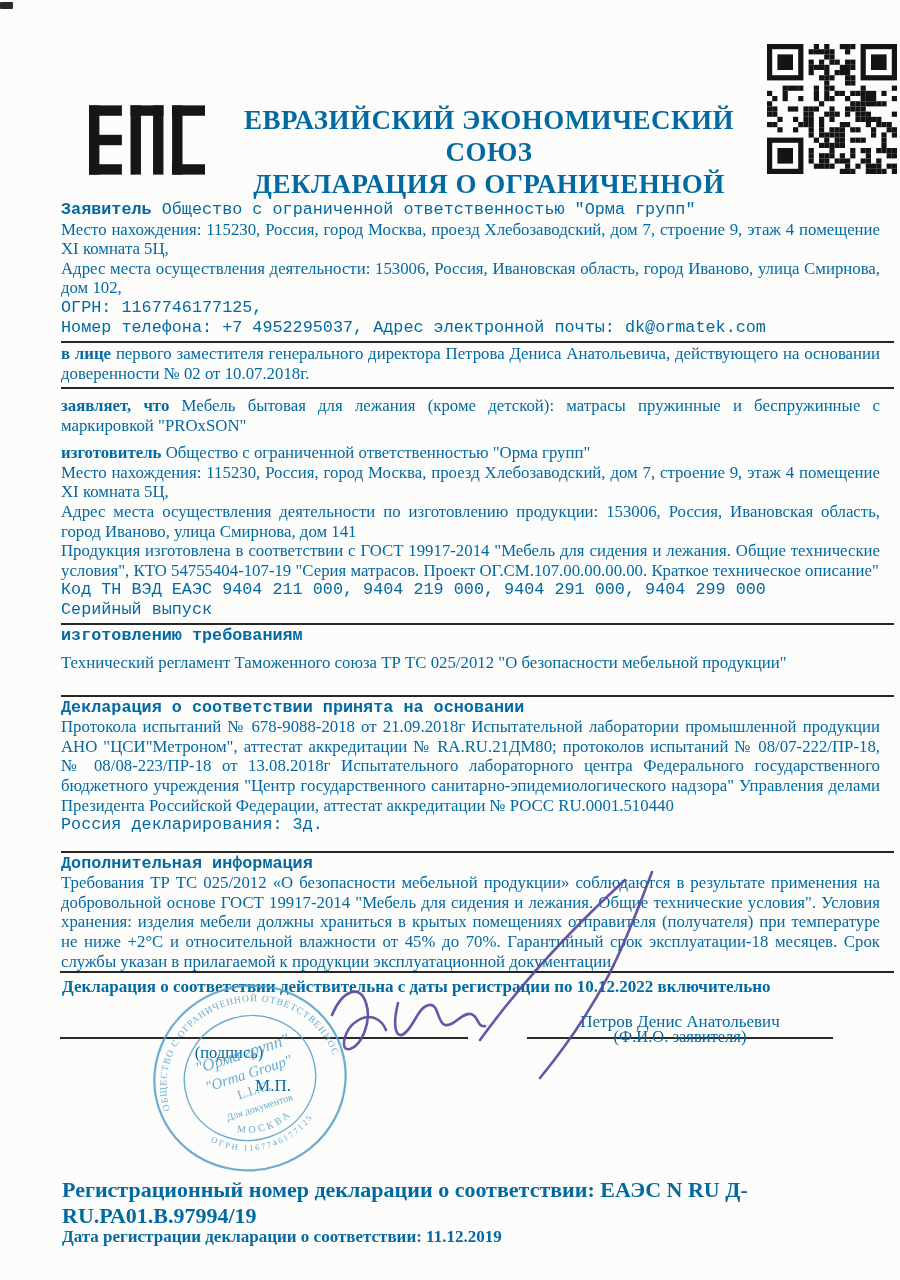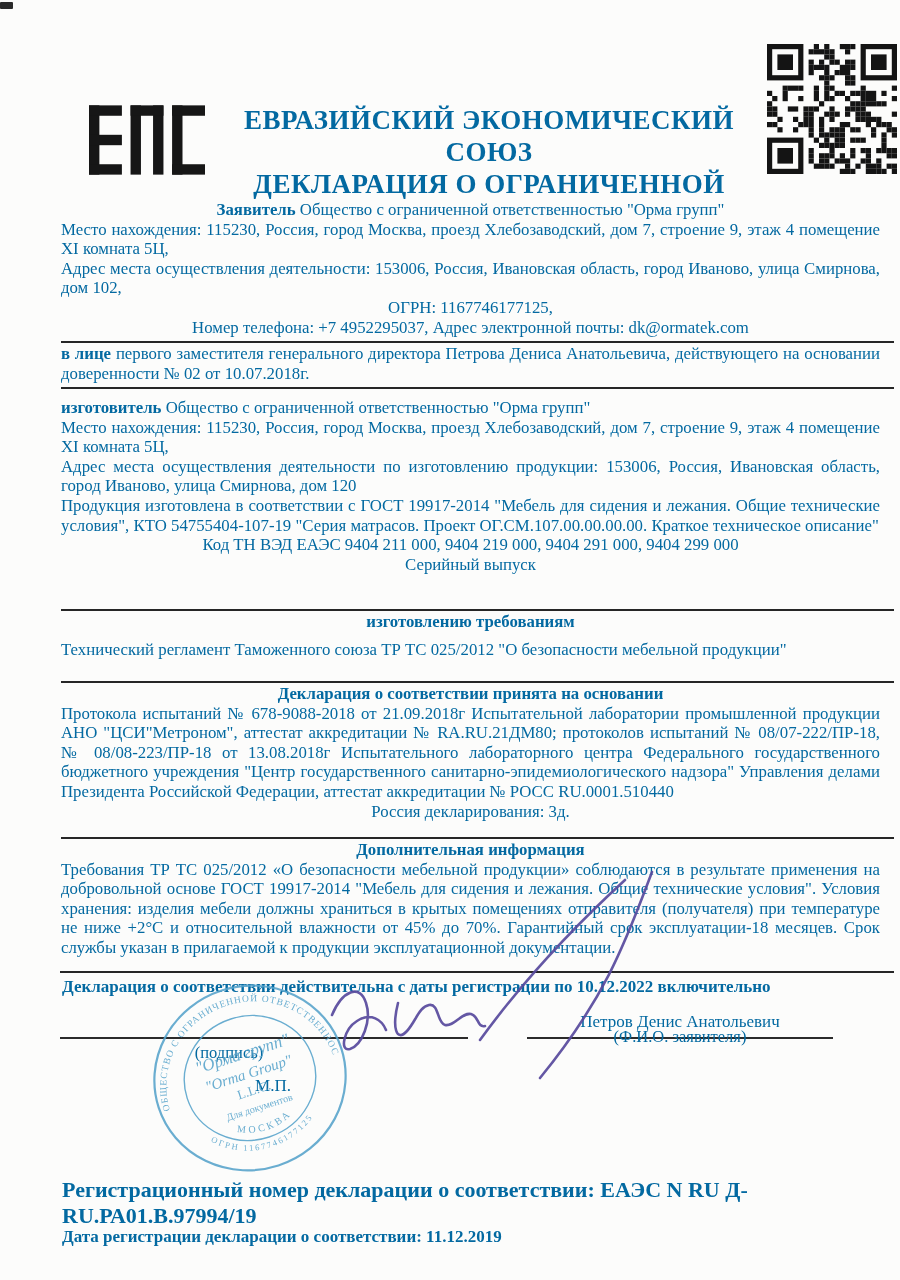--- a/index.html
+++ b/index.html
@@ -7,21 +7,21 @@
         font-family:"Liberation Serif","DejaVu Serif",serif;color:#0369a1;overflow:hidden;}
   .corner-mark{position:absolute;left:0;top:2px;width:13px;height:7px;background:#2a2a2a;border-radius:1px;}
   
   .eac-logo{position:absolute;left:89px;top:99px;}
   .titles{position:absolute;left:198px;top:104px;width:582px;text-align:center;
           font-weight:bold;font-size:27px;line-height:32px;letter-spacing:.5px;}
   .qr{position:absolute;left:767px;top:44px;width:130px;height:130px;}
   
   .main{position:absolute;left:61px;top:199px;width:833px;}
   .main p{margin:0;padding-right:14px;font-size:16.8px;line-height:19.6px;text-align:justify;}
-  .main p.nj{text-align:center;}
+  .main p.nj{text-align:left;font-family:Liberation Mono, monospace;}
   b{font-weight:bold;}
   .sec{border-bottom:2px solid #262626;padding:1px 0 3px;}
   .sec-applicant{min-height:138px;}
   .sec-vlitse{min-height:40px;}
   .sec-product{min-height:216px;}
   .sec-compliance{min-height:66px;}
   .sec-basis{min-height:150px;}
   .sec-additional{min-height:126px;border-bottom:none;}
   .gap6{margin-top:6px!important;}
   .gap8{margin-top:8px!important;}
@@ -293,23 +293,24 @@
       <p>Адрес места осуществления деятельности: 153006, Россия, Ивановская область, город Иваново, улица Смирнова, дом 102,</p>
       <p class="nj">ОГРН: 1167746177125,</p>
       <p class="nj">Номер телефона: +7 4952295037, Адрес электронной почты: dk@ormatek.com</p>
     </div>
 
     <div class="sec sec-vlitse">
       <p><b>в лице</b> <span>первого заместителя генерального директора Петрова Дениса Анатольевича, действующего на основании доверенности № 02 от 10.07.2018г.</span></p>
     </div>
 
     <div class="sec sec-product">
+      <p class="gap6"><b>заявляет, что</b> <span>Мебель бытовая для лежания (кроме детской): матрасы пружинные и беспружинные с маркировкой "PROxSON"</span></p>
       <p class="gap8"><b>изготовитель</b> <span>Общество с ограниченной ответственностью "Орма групп"</span></p>
       <p>Место нахождения: 115230, Россия, город Москва, проезд Хлебозаводский, дом 7, строение 9, этаж 4 помещение XI комната 5Ц,</p>
-      <p>Адрес места осуществления деятельности по изготовлению продукции: 153006, Россия, Ивановская область, город Иваново, улица Смирнова, дом 120</p>
+      <p>Адрес места осуществления деятельности по изготовлению продукции: 153006, Россия, Ивановская область, город Иваново, улица Смирнова, дом 141</p>
       <p>Продукция изготовлена в соответствии с ГОСТ 19917-2014 "Мебель для сидения и лежания. Общие технические условия", КТО 54755404-107-19 "Серия матрасов. Проект ОГ.СМ.107.00.00.00.00. Краткое техническое описание"</p>
       <p class="nj">Код ТН ВЭД ЕАЭС 9404 211 000, 9404 219 000, 9404 291 000, 9404 299 000</p>
       <p class="nj">Серийный выпуск</p>
     </div>
 
     <div class="sec sec-compliance">
       <p class="nj"><b>изготовлению требованиям</b></p>
       <p class="gap8">Технический регламент Таможенного союза ТР ТС 025/2012 "О безопасности мебельной продукции"</p>
     </div>
 

